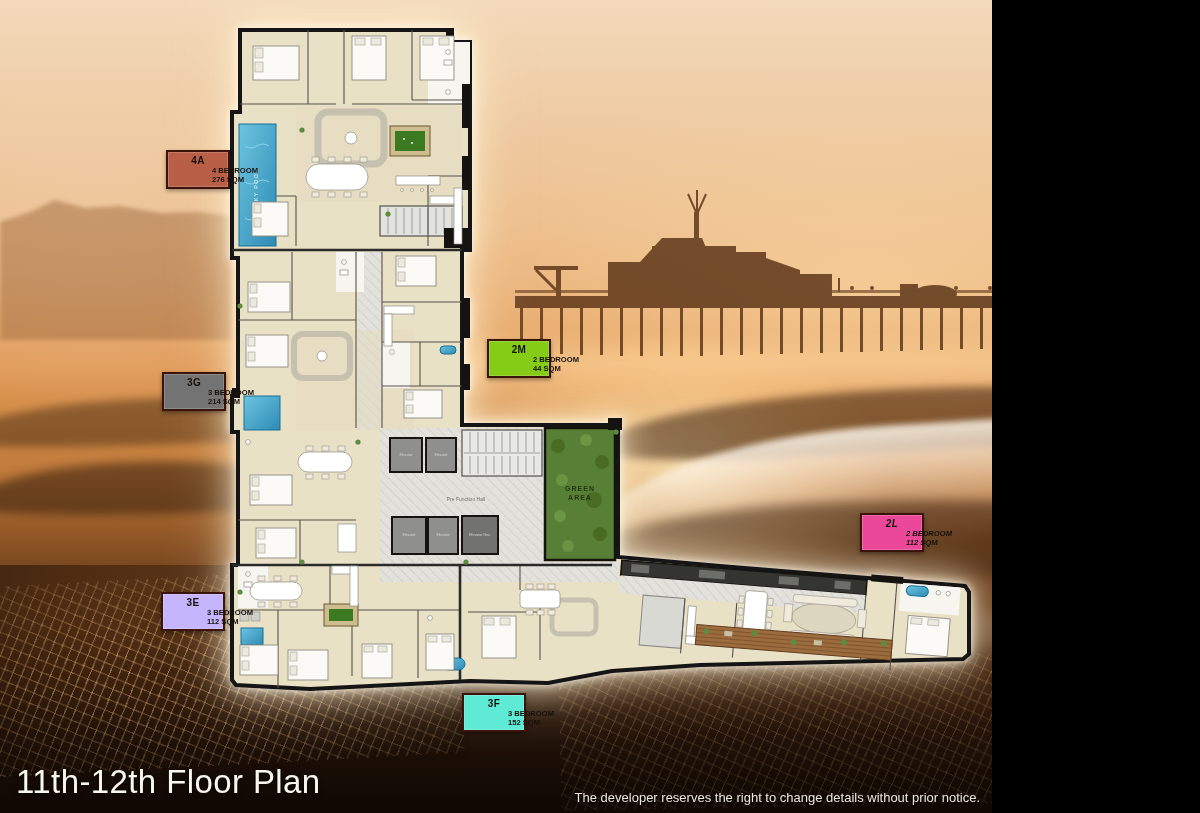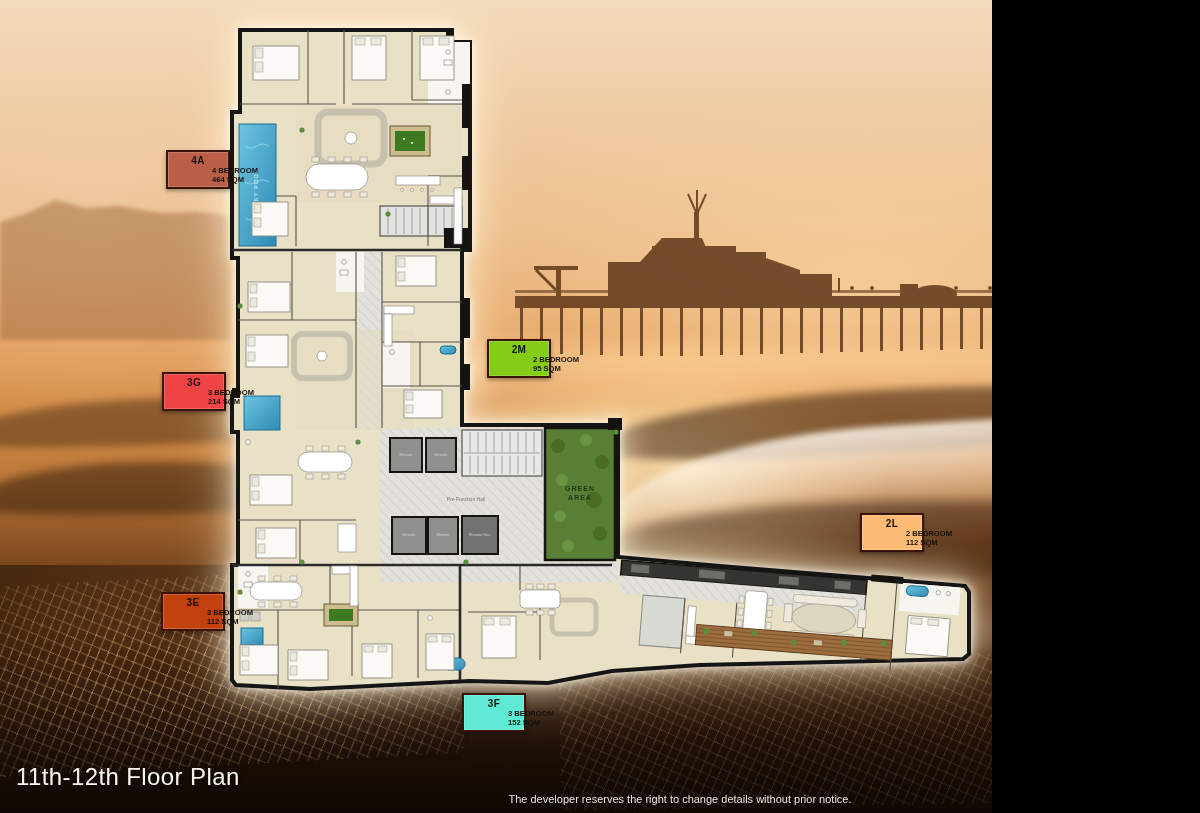--- a/index.html
+++ b/index.html
@@ -57,24 +57,24 @@
   .unit-label{position:absolute;width:64px;padding:3px 2px 2px;text-align:center;
     border:2px solid #3a140b;color:#17110d;line-height:1.18;
     box-shadow:0 2px 4px rgba(0,0,0,.35), inset 0 0 0 1px rgba(255,255,255,.18);}
   .unit-label .u-id{font-size:10px;font-weight:bold;letter-spacing:.3px;}
   .unit-label .u-line{font-size:7.6px;font-weight:bold;white-space:nowrap;padding-left:42px;}
   .pos-4A{left:166px;top:150px;} .pos-3G{left:162px;top:372px;}
   .pos-2M{left:487px;top:339px;} .pos-2L{left:860px;top:513px;}
   .pos-3E{left:161px;top:592px;} .pos-3F{left:462px;top:693px;}
 
   
-  .plan-title{position:absolute;left:16px;top:763px;font-size:24px;color:#faf7ef;
+  .plan-title{position:absolute;left:16px;top:763px;font-size:33px;color:#faf7ef;
     letter-spacing:.4px;font-weight:400;text-shadow:0 1px 5px rgba(0,0,0,.55);}
-  .disclaimer{position:absolute;right:12px;bottom:6px;width:600px;text-align:center;
-    font-size:11px;color:#ece7dc;line-height:1.4;text-shadow:0 1px 2px rgba(0,0,0,.65);}
+  .disclaimer{position:absolute;right:12px;bottom:6px;width:600px;text-align:right;
+    font-size:13px;color:#ece7dc;line-height:1.4;text-shadow:0 1px 2px rgba(0,0,0,.65);}
 </style>
 </head>
 <body>
 
 <div id="stage">
 
   <div class="abs sky"></div>
   <div class="abs sun-glow"></div>
   <div class="abs horizon-glow"></div>
 
@@ -491,38 +491,38 @@
           <rect class="pl" x="915" y="594" width="11" height="6"></rect>
           <rect class="pl" x="932" y="594" width="11" height="6"></rect>
         </g>
       <rect class="blk" x="872" y="554" width="32" height="7"></rect>
     </g>
   </svg>
 
   <div class="unit-label pos-4A" style="background: rgb(185, 95, 71); border-color: rgb(58, 20, 11);">
     <div class="u-id">4A</div>
     <div class="u-line">4 BEDROOM</div>
-    <div class="u-line">464 SQM</div>
-  </div>
-  <div class="unit-label pos-3G" style="background: #ef4444; border-color: rgb(58, 20, 11);">
+    <div class="u-line">276 SQM</div>
+  </div>
+  <div class="unit-label pos-3G" style="background: #737373; border-color: rgb(58, 20, 11);">
     <div class="u-id">3G</div>
     <div class="u-line">3 BEDROOM</div>
     <div class="u-line">214 SQM</div>
   </div>
   <div class="unit-label pos-2M" style="background: #84cc16; border-color: rgb(58, 20, 11);">
     <div class="u-id">2M</div>
     <div class="u-line">2 BEDROOM</div>
-    <div class="u-line">95 SQM</div>
-  </div>
-  <div class="unit-label pos-2L" style="background: #fdba74; border-color: rgb(58, 20, 11);">
+    <div class="u-line">44 SQM</div>
+  </div>
+  <div class="unit-label pos-2L" style="background: #ec4899; border-color: rgb(58, 20, 11); font-style: italic;">
     <div class="u-id">2L</div>
     <div class="u-line">2 BEDROOM</div>
     <div class="u-line">112 SQM</div>
   </div>
-  <div class="unit-label pos-3E" style="background: #c2410c; border-color: rgb(58, 20, 11); text-align: center;">
+  <div class="unit-label pos-3E" style="background: #c4b5fd; border-color: rgb(58, 20, 11); text-align: center;">
     <div class="u-id">3E</div>
     <div class="u-line">3 BEDROOM</div>
     <div class="u-line">112 SQM</div>
   </div>
   <div class="unit-label pos-3F" style="background: #5eead4; border-color: rgb(58, 20, 11);">
     <div class="u-id">3F</div>
     <div class="u-line">3 BEDROOM</div>
     <div class="u-line">152 SQM</div>
   </div>
 

